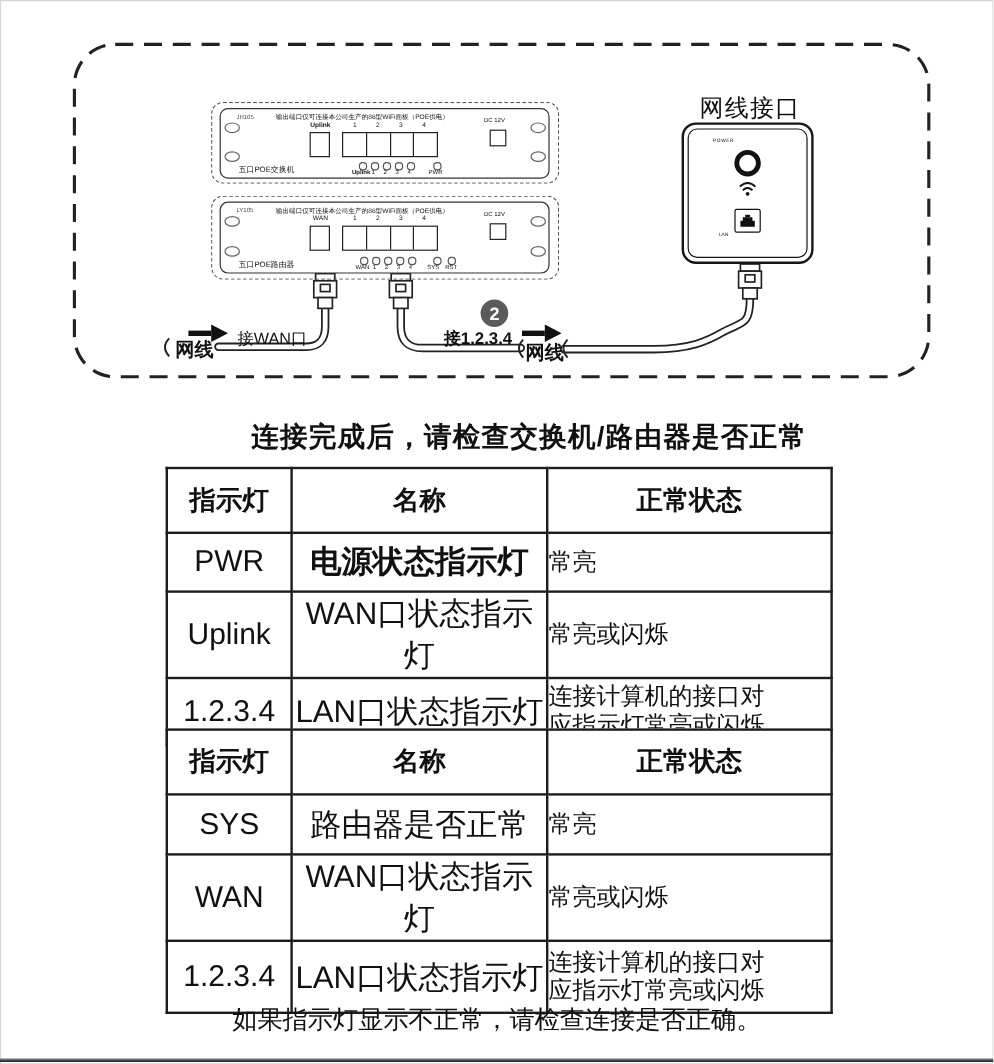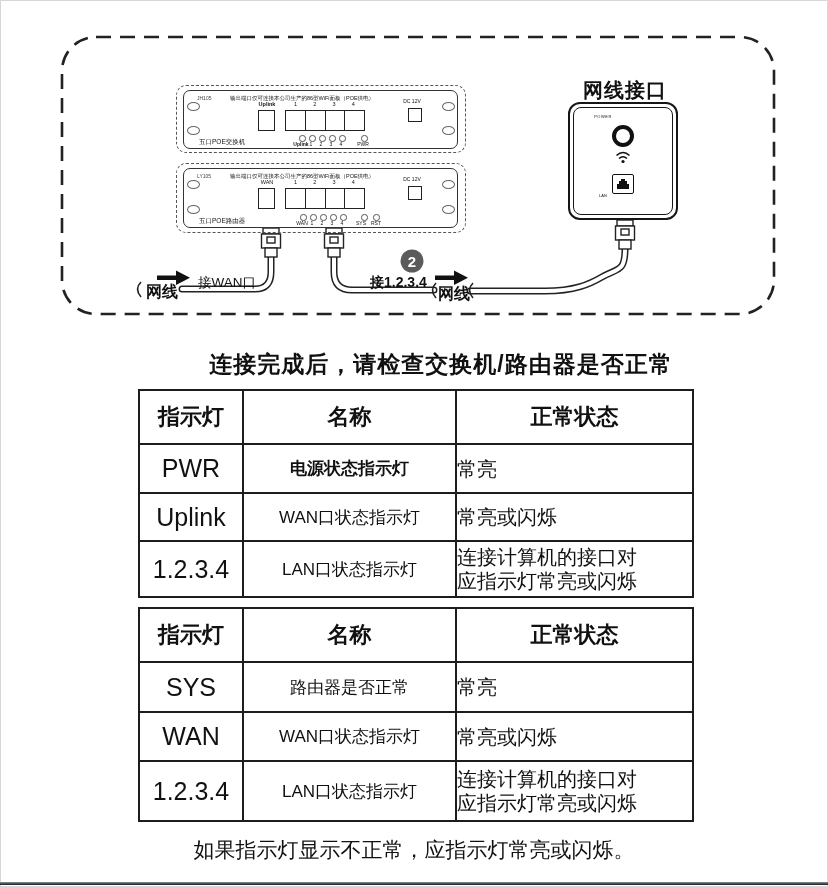--- a/index.html
+++ b/index.html
@@ -5,21 +5,21 @@
   html,body{margin:0;padding:0;background:#fff;}
   .page{
     position:relative;width:828px;height:887px;background:#fff;
     font-family:"Liberation Sans",sans-serif;color:#111;overflow:hidden;
     box-shadow:inset 0 0 0 1px #d7d7d7;
   }
   .abs{position:absolute;}
   
   .t50{transform:scale(.5);transform-origin:0 0;white-space:nowrap;line-height:1.1;}
   .diagram-title{font-size:27px;font-weight:bold;letter-spacing:2px;}
-  .wall-label{font-size:20px;font-weight:bold;letter-spacing:1px;}
+  .wall-label{font-size:20px;font-weight:normal;letter-spacing:1px;}
   .device-outer{border:1.5px dashed #555;border-radius:10px;}
   .device-panel{border:1.5px solid #333;border-radius:7px;background:#fff;}
   .screw{border:1px solid #666;border-radius:50%;width:11px;height:7px;}
   .port{border:1.3px solid #222;background:#fff;}
   .portstrip{display:flex;border:1.3px solid #222;}
   .portstrip span{flex:1;border-left:1.3px solid #222;}
   .portstrip span:first-child{border-left:none;}
   .numrow{display:flex;text-align:center;}
   .numrow span{flex:1;}
   .led{border:1px solid #555;border-radius:50%;width:4.5px;height:4.5px;background:#fff;}
@@ -29,21 +29,21 @@
   .power-ring{border:4px solid #111;border-radius:50%;width:14px;height:14px;}
   .lanport{border:1.6px solid #111;border-radius:2px;background:#fff;display:flex;align-items:center;justify-content:center;}
   .cable-lbl{font-size:16px;font-weight:bold;}
   .conn-lbl{font-size:13.5px;}
   .conn-lbl.b{font-size:14px;font-weight:bold;}
   .check-title{width:100%;text-align:center;font-size:23px;font-weight:bold;letter-spacing:1px;}
   table.chk{border-collapse:collapse;table-layout:fixed;width:554px;background:#fff;}
   table.chk td,table.chk th{border:2px solid #1d1d1d;padding:0;vertical-align:middle;}
   table.chk th{font-size:22px;font-weight:bold;text-align:center;}
   td.led-cell{font-size:25px;text-align:center;font-weight:400;}
-  td.name-cell{font-size:17px;text-align:center;}
+  td.name-cell{font-size:26px;text-align:center;}
   td.name-cell.bold{font-weight:bold;}
   td.status-cell{font-size:20px;text-align:left;padding-left:12px;line-height:1.2;}
   .footer-note{width:100%;text-align:center;font-size:21px;}
   .bottom-bar{left:0;right:0;bottom:2px;height:3px;background:linear-gradient(#8a9099,#15181c);}
   svg text{font-family:"Liberation Sans",sans-serif;}
 </style>
 </head>
 <body>
 
 <div class="page">
@@ -282,16 +282,16 @@
       <td class="led-cell">1.2.3.4</td>
       <td class="name-cell">LAN口状态指示灯</td>
       <td class="status-cell">
             <div>连接计算机的接口对</div>
             <div>应指示灯常亮或闪烁</div>
           </td>
     </tr>
   </tbody>
     </table>
 
-  <p class="abs footer-note" style="left:0;top:836px;margin:0;">如果指示灯显示不正常，应指示灯常亮或闪烁。</p>
+  <p class="abs footer-note" style="left:0;top:836px;margin:0;">如果指示灯显示不正常，请检查连接是否正确。</p>
   <div class="abs bottom-bar"></div>
 
 </div>
 
 </body></html>

